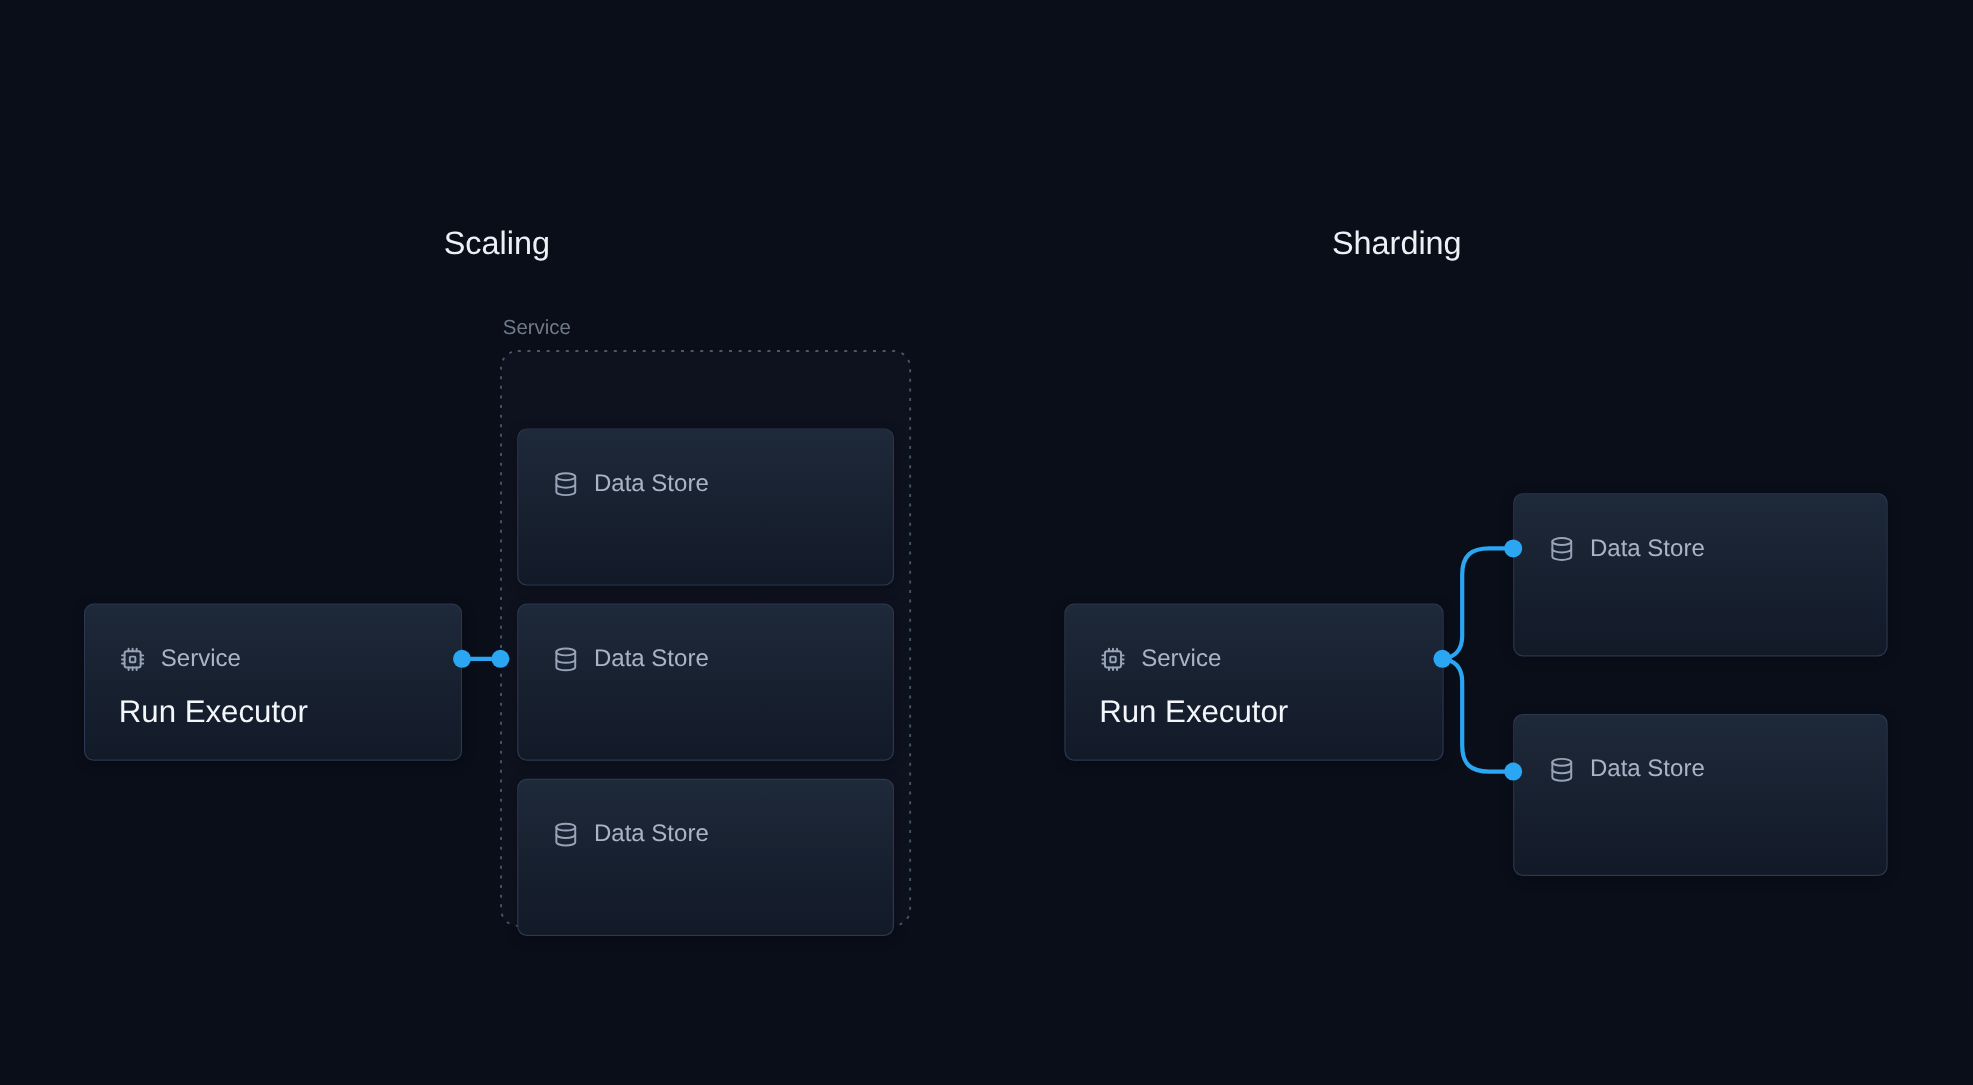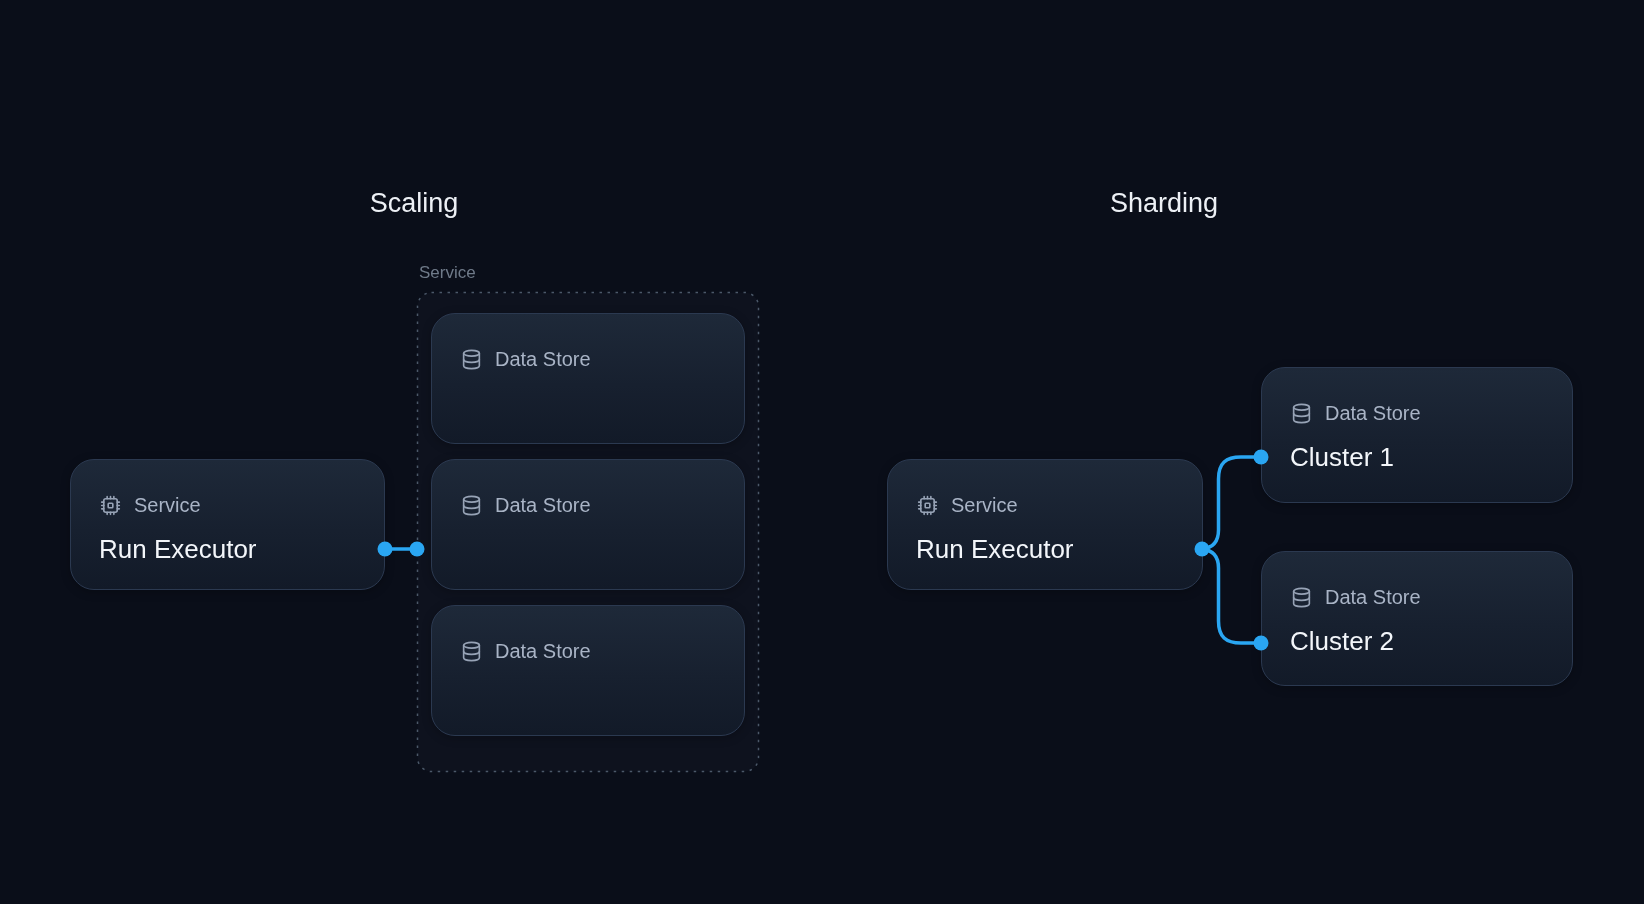--- a/index.html
+++ b/index.html
@@ -38,25 +38,26 @@
     position:absolute;
     color:var(--group-label-text);
     font-size:17px;
     font-weight:400;
     line-height:21px;
     white-space:nowrap;
   }
   .card{
     position:absolute;
     box-sizing:border-box;
-    border-radius:24px;
+    border-radius:8px;
     border:1px solid var(--card-border);
     background:linear-gradient(180deg,var(--card-top) 0%,var(--card-mid) 55%,var(--card-bottom) 100%);
     padding:33px 20px 0 28px;
     box-shadow:0 2px 10px rgba(0,0,0,0.25);
+    margin-top:44px;
   }
   .card .row{
     display:flex;
     align-items:center;
     gap:12px;
     height:24px;
   }
   .card .icon{
     width:23px;height:23px;
     color:var(--icon-color);
@@ -179,35 +180,33 @@
     <div class="row">
       <svg class="icon" viewBox="0 0 24 24">
         <g fill="none" stroke="currentColor" stroke-width="1.7" stroke-linecap="round" stroke-linejoin="round">
           <ellipse cx="12" cy="5.5" rx="8.2" ry="3"></ellipse>
           <path d="M3.8 5.5v13c0 1.66 3.67 3 8.2 3s8.2-1.34 8.2-3v-13"></path>
           <path d="M3.8 12c0 1.66 3.67 3 8.2 3s8.2-1.34 8.2-3"></path>
         </g>
       </svg>
       <span class="type">Data Store</span>
     </div>
-    <div class="name">Cluster 1</div>
   </div>
 
   <div class="card" style="left:1261px;top:551px;width:312px;height:135px">
     <div class="row">
       <svg class="icon" viewBox="0 0 24 24">
         <g fill="none" stroke="currentColor" stroke-width="1.7" stroke-linecap="round" stroke-linejoin="round">
           <ellipse cx="12" cy="5.5" rx="8.2" ry="3"></ellipse>
           <path d="M3.8 5.5v13c0 1.66 3.67 3 8.2 3s8.2-1.34 8.2-3v-13"></path>
           <path d="M3.8 12c0 1.66 3.67 3 8.2 3s8.2-1.34 8.2-3"></path>
         </g>
       </svg>
       <span class="type">Data Store</span>
     </div>
-    <div class="name">Cluster 2</div>
   </div>
 
   <svg class="layer" id="connector-layer" viewBox="0 0 1644 904">
 
     <path d="M 385 549 H 417"></path>
     <circle cx="385" cy="549" r="7.5"></circle>
     <circle cx="417" cy="549" r="7.5"></circle>
 
     <path d="M 1202 549 C 1212 548 1218.5 542 1218.5 530 L 1218.5 479 C 1218.5 463 1226 457 1241 457 L 1261 457"></path>
 

